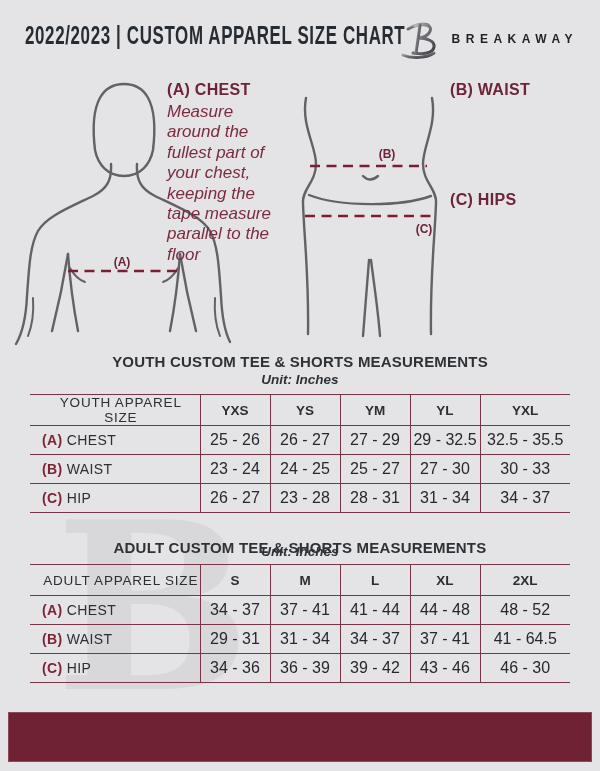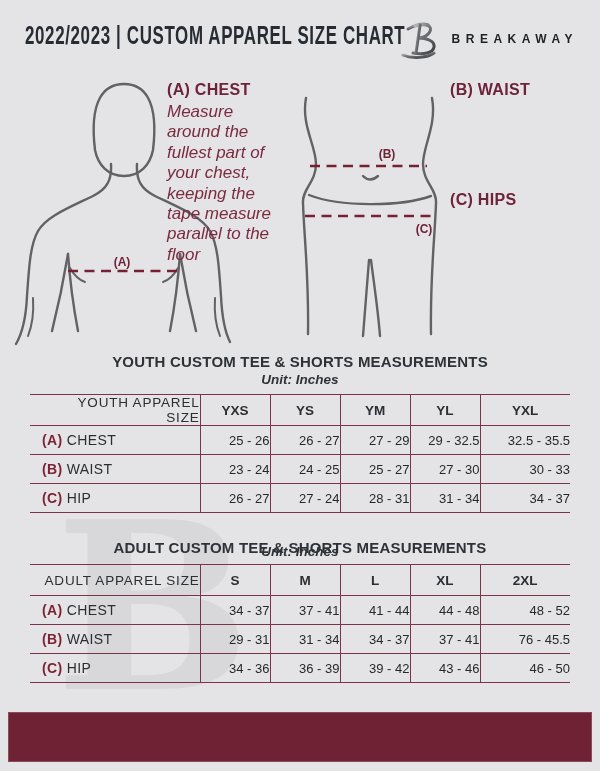--- a/index.html
+++ b/index.html
@@ -33,22 +33,22 @@
   #youth-title{top:354px;} #youth-unit{top:373px;}
   #adult-title{top:540px;} #adult-unit{top:545px;}
 
   
   table.size{position:absolute;left:30px;width:540px;border-collapse:collapse;table-layout:fixed;}
   #youth-table{top:394px;} #adult-table{top:564px;}
   table.size th,table.size td{border-top:1.5px solid #7c3347;border-bottom:1.5px solid #7c3347;padding:0;
     background:transparent;}
   table.size th+th,table.size td+td{border-left:1.5px solid #7c3347;}
   table.size thead th{height:30px;font-size:13.5px;font-weight:700;color:#2b2e33;text-align:center;}
-  table.size thead th.first{text-align:right;padding-left:12px;font-weight:400;letter-spacing:.8px;}
-  table.size td{height:28px;text-align:right;font-size:13px;color:#26282c;}
+  table.size thead th.first{text-align:center;padding-left:12px;font-weight:400;letter-spacing:.8px;}
+  table.size td{height:28px;text-align:center;font-size:16px;color:#26282c;}
   table.size td.rowlabel{text-align:left;padding-left:12px;font-size:14px;letter-spacing:.4px;color:#2b2e33;}
   .key{color:#7c2336;font-weight:700;margin-right:4px;}
 
   
   .watermark{position:absolute;left:55px;top:492px;font-family:"DejaVu Serif","Liberation Serif",serif;
     font-weight:700;font-size:232px;line-height:1;color:#d8d8da;z-index:0;}
   .above{z-index:1;}
   .footer-bar{position:absolute;left:8px;top:712px;width:582px;height:48px;background:#6e2234;
     border:1px solid #8a4a58;}
 </style>
@@ -161,21 +161,21 @@
         <td>24 - 25</td>
         <td>25 - 27</td>
         <td>27 - 30</td>
         <td>30 - 33</td>
       </tr>
       <tr>
         <td class="rowlabel">
           <span class="key">(C)</span><span>HIP</span>
         </td>
         <td>26 - 27</td>
-        <td>27 - 24</td>
+        <td>23 - 28</td>
         <td>28 - 31</td>
         <td>31 - 34</td>
         <td>34 - 37</td>
       </tr>
     </tbody>
   </table>
 
   <div class="sec-title above" id="adult-title">ADULT CUSTOM TEE &amp; SHORTS MEASUREMENTS</div>
   <div class="sec-unit above" id="adult-unit">Unit: Inches</div>
 
@@ -210,30 +210,30 @@
         <td>48 - 52</td>
       </tr>
       <tr>
         <td class="rowlabel">
           <span class="key">(B)</span><span>WAIST</span>
         </td>
         <td>29 - 31</td>
         <td>31 - 34</td>
         <td>34 - 37</td>
         <td>37 - 41</td>
-        <td>76 - 45.5</td>
+        <td>41 - 64.5</td>
       </tr>
       <tr>
         <td class="rowlabel">
           <span class="key">(C)</span><span>HIP</span>
         </td>
         <td>34 - 36</td>
         <td>36 - 39</td>
         <td>39 - 42</td>
         <td>43 - 46</td>
-        <td>46 - 50</td>
+        <td>46 - 30</td>
       </tr>
     </tbody>
   </table>
 
   <div class="footer-bar above"></div>
 
 </div>
 
 </body></html>

